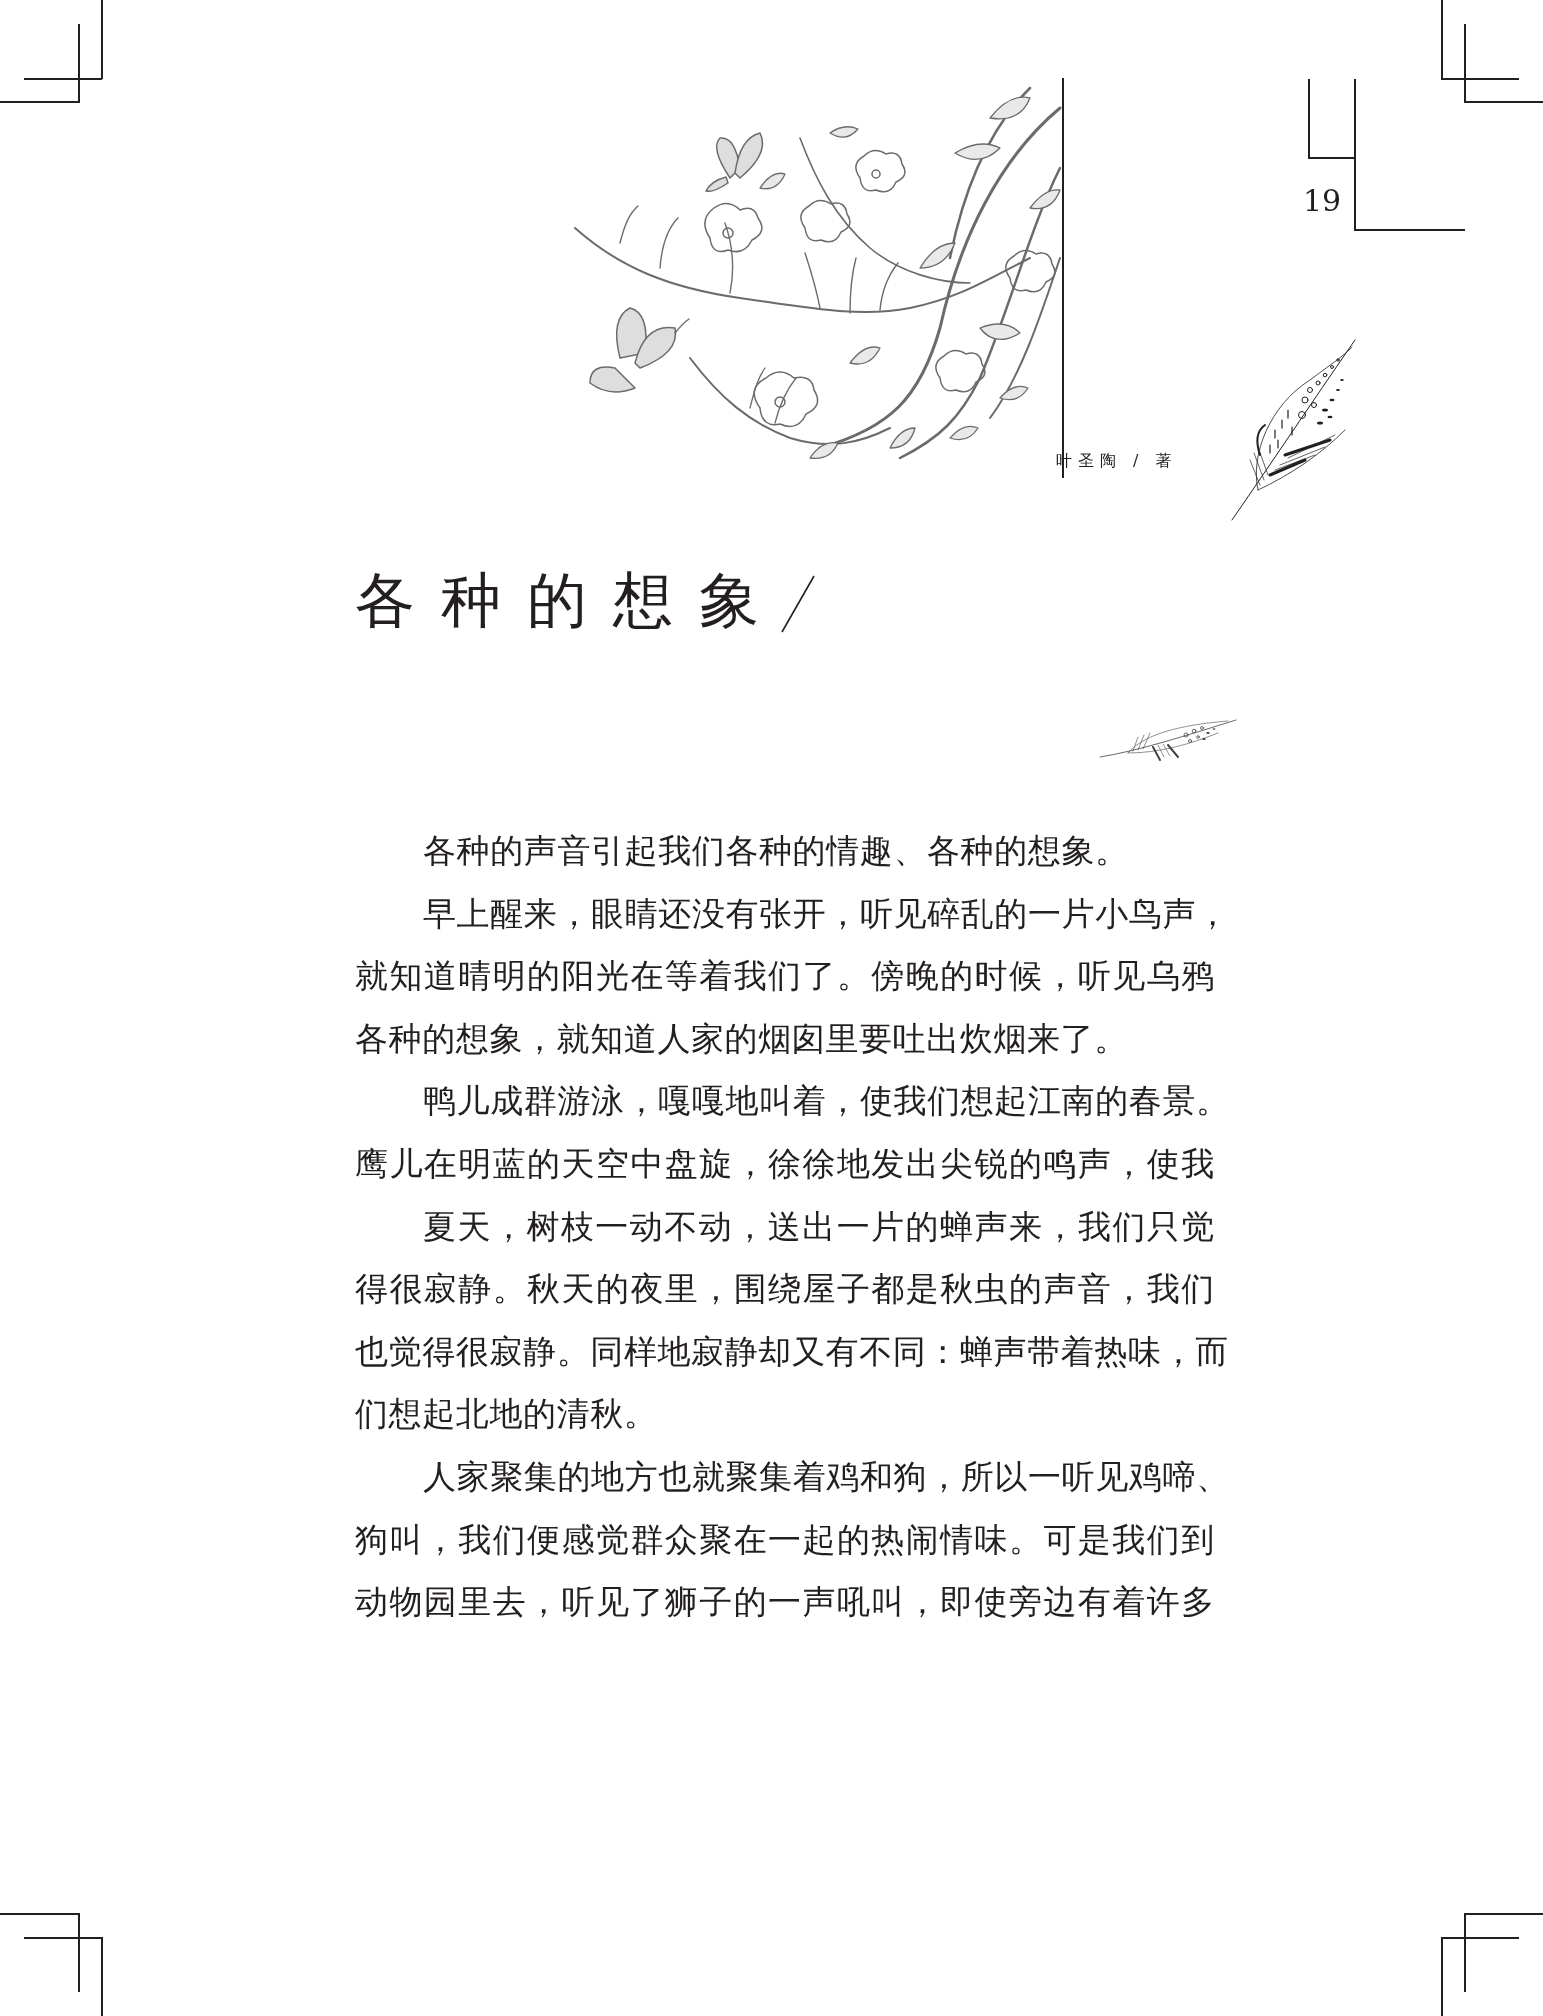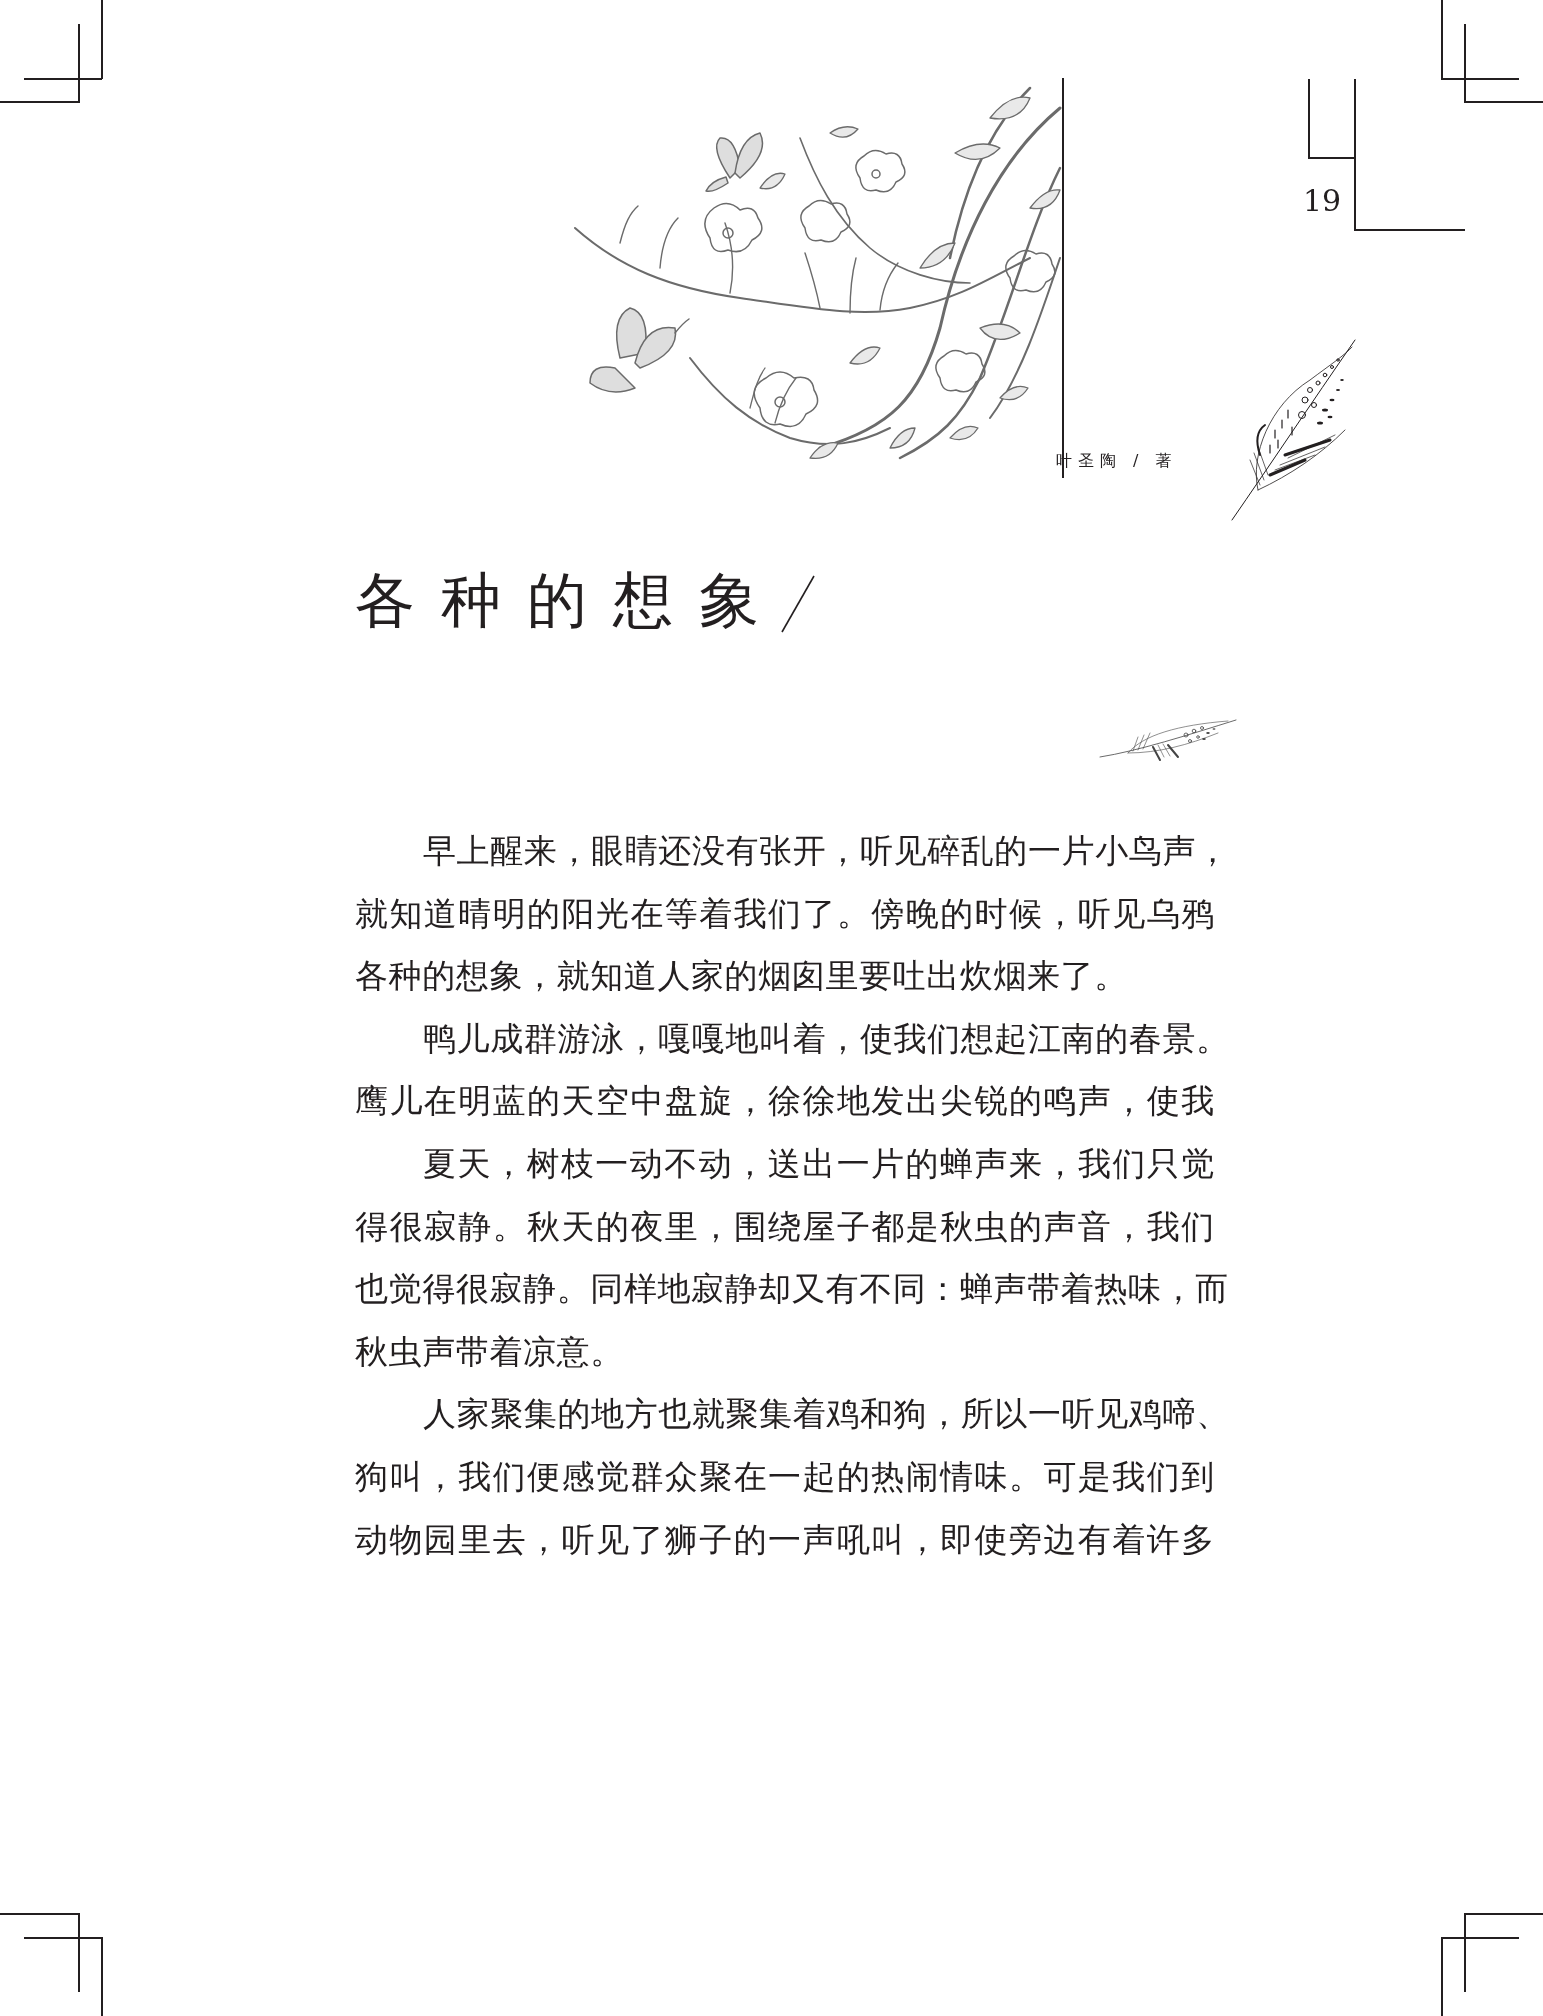--- a/index.html
+++ b/index.html
@@ -213,20 +213,23 @@
         <ellipse cx="110" cy="18" rx="1.8" ry="1"></ellipse>
           <ellipse cx="116" cy="14" rx="1.5" ry="0.8"></ellipse>
         <ellipse cx="106" cy="24" rx="1.8" ry="1"></ellipse>
       </g>
     </g>
   </svg>
 </div>
 
 <div id="body-text" class="abs">
   <div class="para">
+    <span class="ln first free">各种的声音引起我们各种的情趣、各种的想象。</span>
+  </div>
+  <div class="para">
     <span class="ln first just" style="display: flex; justify-content: space-between;">
         <span>早</span>
         <span>上</span>
         <span>醒</span>
         <span>来</span>
         <span>，</span>
         <span>眼</span>
         <span>睛</span>
         <span>还</span>
         <span>没</span>
@@ -404,21 +407,21 @@
         <span>：</span>
         <span>蝉</span>
         <span>声</span>
         <span>带</span>
         <span>着</span>
         <span>热</span>
         <span>味</span>
         <span>，</span>
         <span>而</span>
       </span>
-    <span class="ln free">秋虫声带着凉意。</span>
+    <span class="ln free">们想起北地的清秋。</span>
   </div>
   <div class="para">
     <span class="ln first just" style="display: flex; justify-content: space-between;">
         <span>人</span>
         <span>家</span>
         <span>聚</span>
         <span>集</span>
         <span>的</span>
         <span>地</span>
         <span>方</span>

